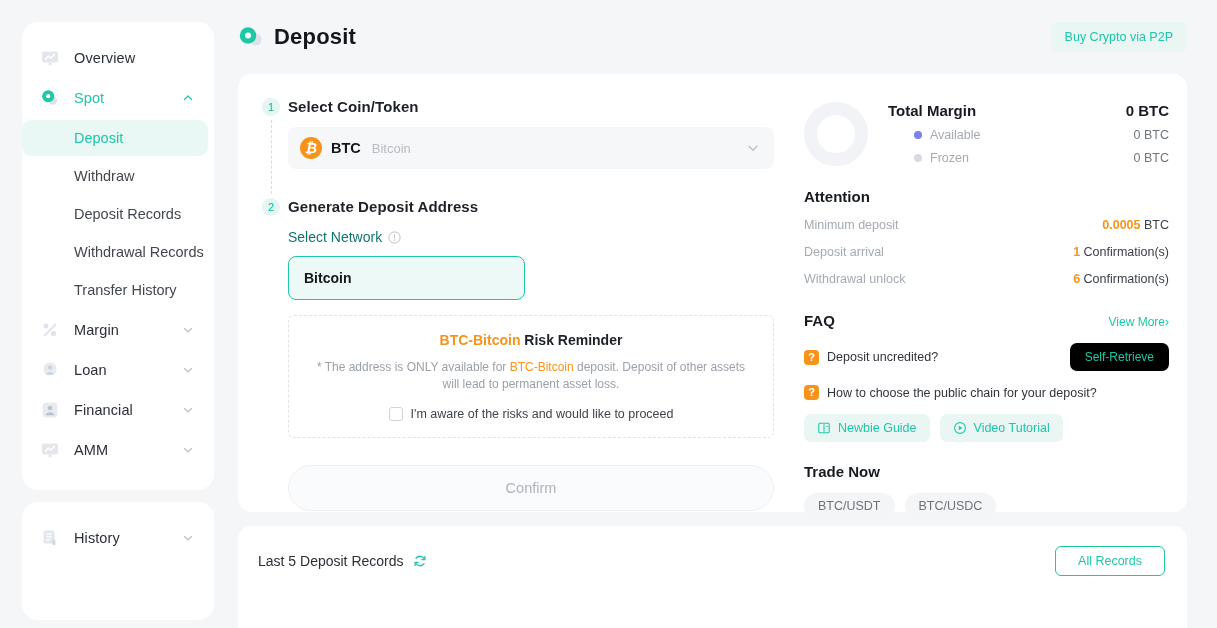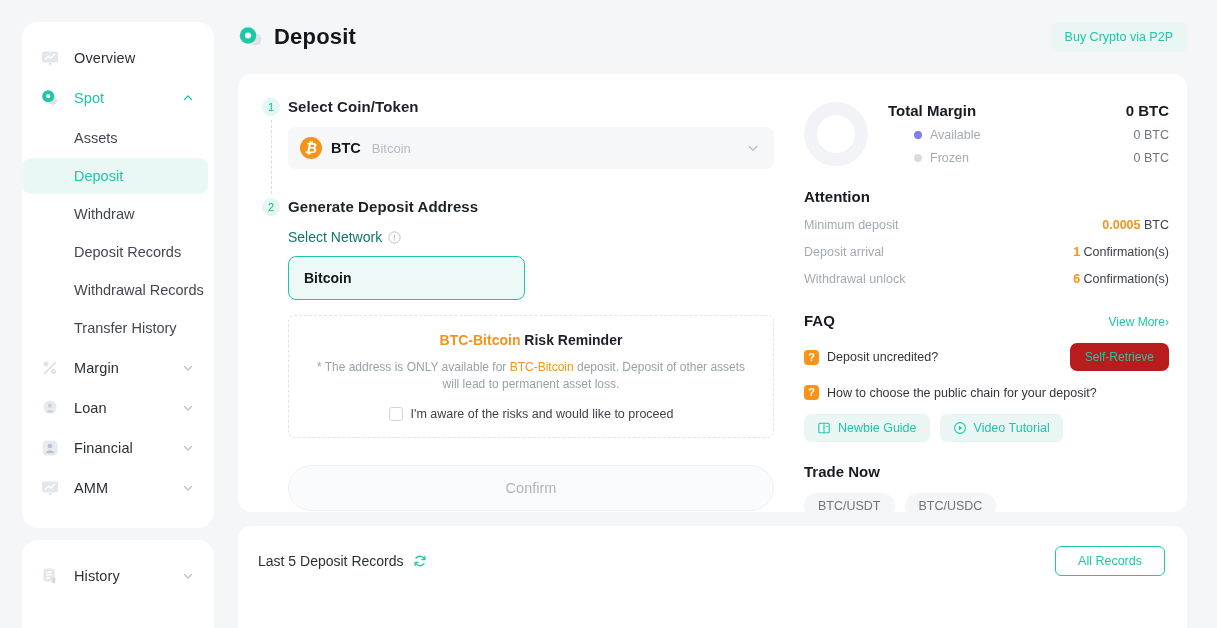--- a/index.html
+++ b/index.html
@@ -174,21 +174,21 @@
   .faq-head { display: flex; align-items: baseline; }
   .view-more { margin-left: auto; font-size: 12px; color: #1ec7a6; cursor: pointer; }
   .q-row { display: flex; align-items: center; margin-top: 14px; }
   .q-ic {
     width: 15px; height: 15px; border-radius: 4px; background: #f7931a;
     color: #fff; font-size: 11px; font-weight: bold; text-align: center; line-height: 15px;
     flex: 0 0 15px; margin-right: 8px;
   }
   .q-t { font-size: 12.5px; color: #30343a; }
   .self-btn {
-    margin-left: auto; background: #b91c1c; color: #1ec7a6;
+    margin-left: auto; background: #000000; color: #1ec7a6;
     font-size: 12px; padding: 7px 15px; border-radius: 7px; border: none; cursor: pointer;
     font-family: "Liberation Sans", sans-serif; white-space: nowrap;
   }
   .link-row { display: flex; gap: 10px; margin-top: 14px; }
   .link-btn {
     background: #eaf6f4; color: #1ec7a6; border: none; border-radius: 7px;
     font-size: 12.5px; padding: 7px 13px; display: flex; align-items: center;
     cursor: pointer; font-family: "Liberation Sans", sans-serif; white-space: nowrap;
   }
   .link-btn .ic { width: 14px; height: 14px; margin-right: 7px; display: block; }
@@ -237,23 +237,20 @@
           <circle cx="12.8" cy="12.6" r="4.2" fill="#dde2e8"></circle>
           <circle cx="8.2" cy="8.2" r="6" fill="#1ec7a6"></circle>
           <circle cx="8.2" cy="8.2" r="2.1" fill="#ffffff"></circle>
         </svg>
         <span class="lbl">Spot</span>
         <svg class="chev" viewBox="0 0 12 12">
           <path d="M2.5 7.5 L6 4 L9.5 7.5" stroke="#1ec7a6" stroke-width="1.3" fill="none" stroke-linecap="round" stroke-linejoin="round"></path>
         </svg>
       </div>
 
-      <div class="nav-sub">
-        <span class="lbl">Assets</span>
-      </div>
       <div class="nav-sub selected">
         <span class="lbl">Deposit</span>
       </div>
       <div class="nav-sub">
         <span class="lbl">Withdraw</span>
       </div>
       <div class="nav-sub">
         <span class="lbl">Deposit Records</span>
       </div>
       <div class="nav-sub">

